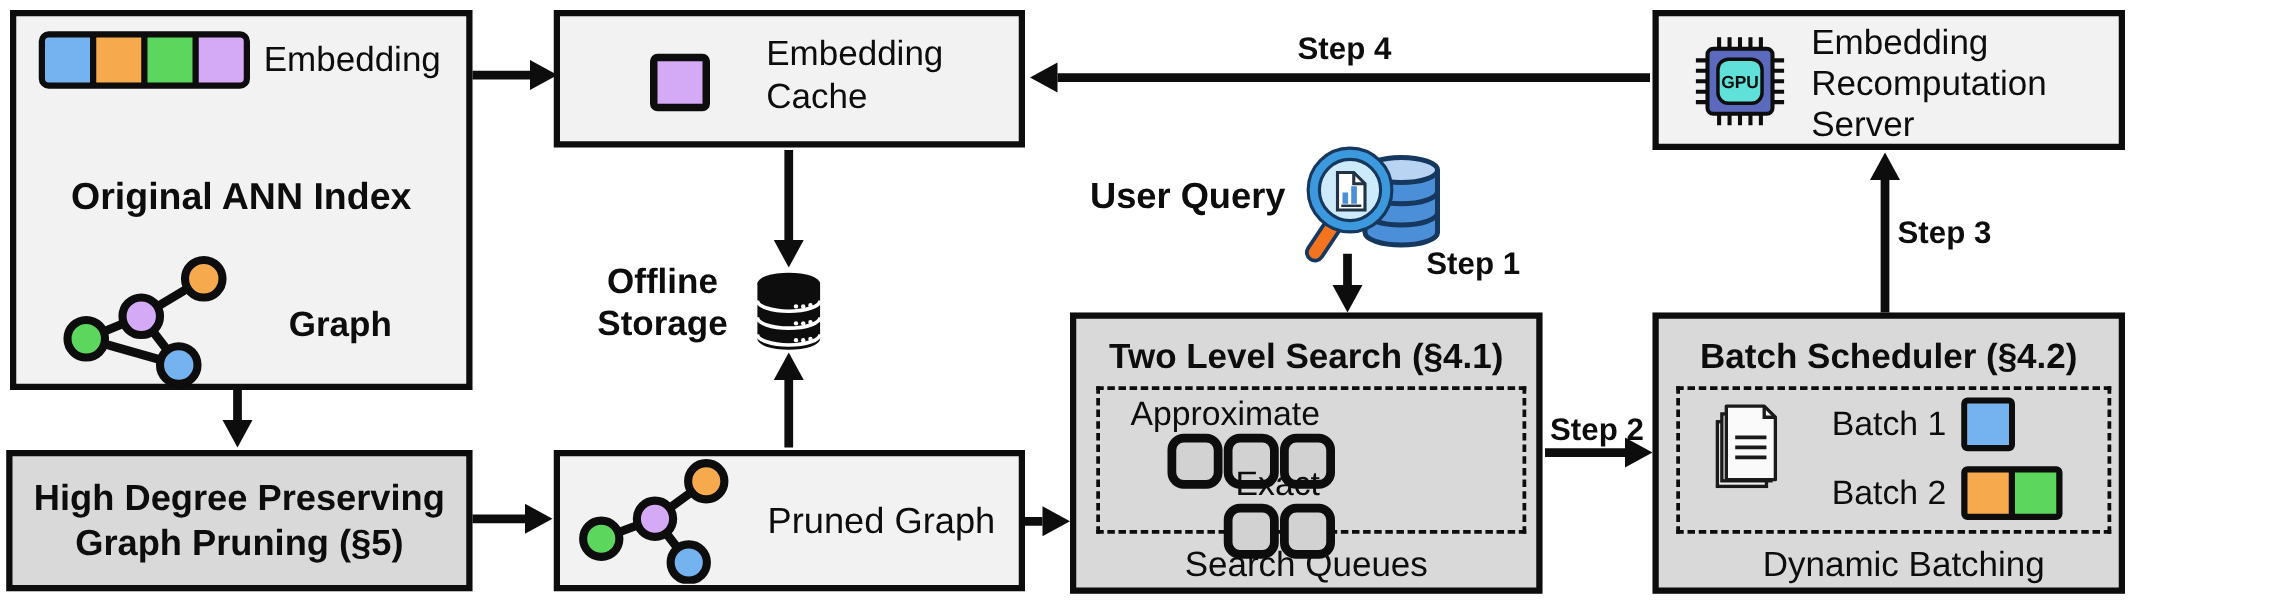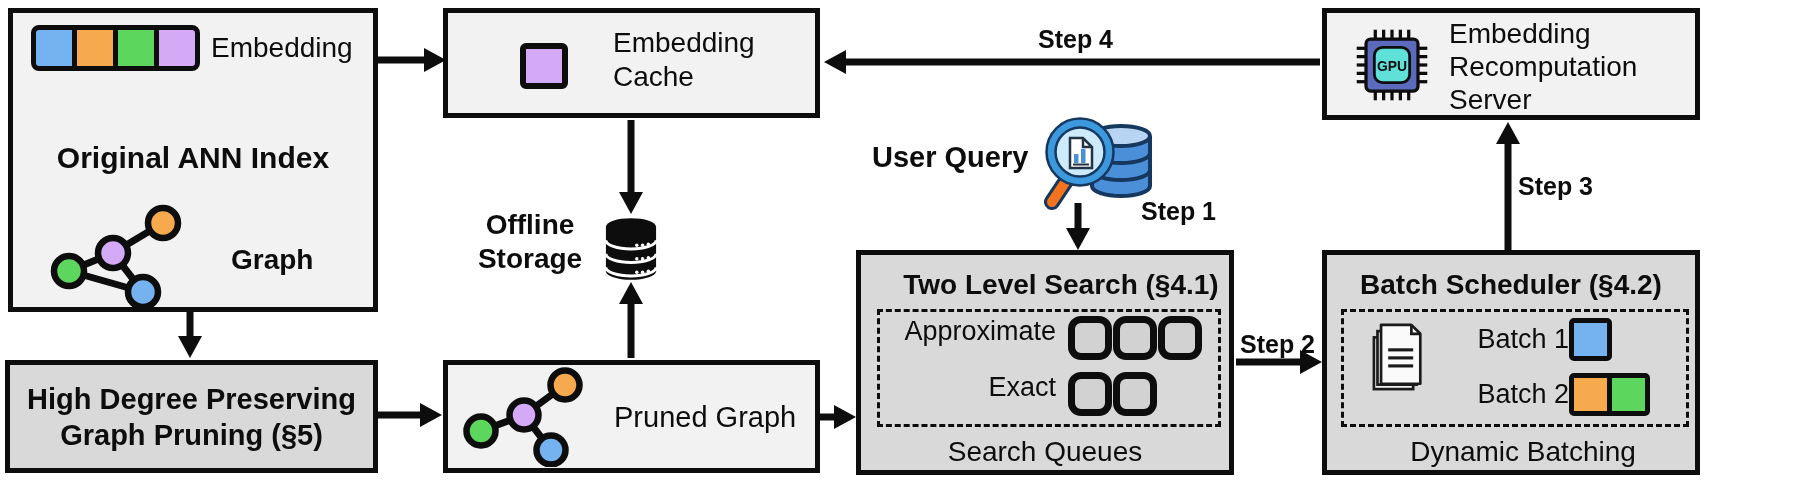--- a/index.html
+++ b/index.html
@@ -27,29 +27,29 @@
   .strip .cell:first-child{border-radius:3px 0 0 3px;}
   .strip .cell:last-child{border-radius:0 3px 3px 0;}
 
   .sq-blue{background:var(--blue);} .sq-orange{background:var(--orange);}
   .sq-green{background:var(--green);} .sq-purple{background:var(--purple);}
 
   .cache-sq{position:absolute;left:72px;top:30px;width:48px;height:46px;
             background:var(--purple);border:6px solid var(--ink);border-radius:6px;}
 
   
-  .tls-row{position:absolute;display:flex;align-items:flex-start;}
+  .tls-row{position:absolute;display:flex;align-items:flex-end;flex-direction:column;}
   .q-label{width:185px;text-align:right;padding-right:12px;font-size:27px;}
   .queues{display:flex;gap:1px;}
   .queue{width:44px;height:44px;border:7px solid var(--ink);border-radius:13px;
          background:var(--queue-fill);}
 
   
   .bs-row{position:absolute;display:flex;align-items:center;}
-  .b-label{width:118px;text-align:right;font-size:27px;}
+  .b-label{width:118px;text-align:right;padding-right:12px;font-size:27px;}
   .batch-box{display:flex;border:5px solid var(--ink);border-radius:5px;background:var(--ink);gap:5px;}
   .batch-box .bcell{width:33px;height:33px;}
 </style>
 </head>
 <body>
 
 <div class="canvas">
 
   <div class="box light" style="left:8px;top:8px;width:370px;height:304px;">
     <div class="strip">
@@ -153,21 +153,21 @@
     <rect x="39" y="35" width="4.5" height="14" fill="#4a8fd8"></rect>
     <line x1="31" y1="50.5" x2="47" y2="50.5" stroke="#223344" stroke-width="2"></line>
   </svg>
 
   <div class="step" style="left:1038px;top:25px;">Step 4</div>
   <div class="step" style="left:1104px;top:197px;margin-left:37px;">Step 1</div>
   <div class="step" style="left:1240px;top:330px;">Step 2</div>
   <div class="step" style="left:1518px;top:172px;">Step 3</div>
 
   <div class="box dark" style="left:856px;top:250px;width:378px;height:225px;">
-    <div class="lbl bold center" style="left:16px;top:13px;width:100%;font-size:28px;">Two Level Search (§4.1)</div>
+    <div class="lbl bold center" style="left:0;top:13px;width:100%;font-size:28px;">Two Level Search (§4.1)</div>
     <div class="dashed" style="left:16px;top:54px;width:344px;height:118px;"></div>
     <div class="tls-row" style="left:22px;top:61px;">
       <div class="q-label">Approximate</div>
       <div class="queues">
         <div class="queue"></div>
         <div class="queue"></div>
         <div class="queue"></div>
       </div>
     </div>
     <div class="tls-row" style="left:22px;top:117px;">

